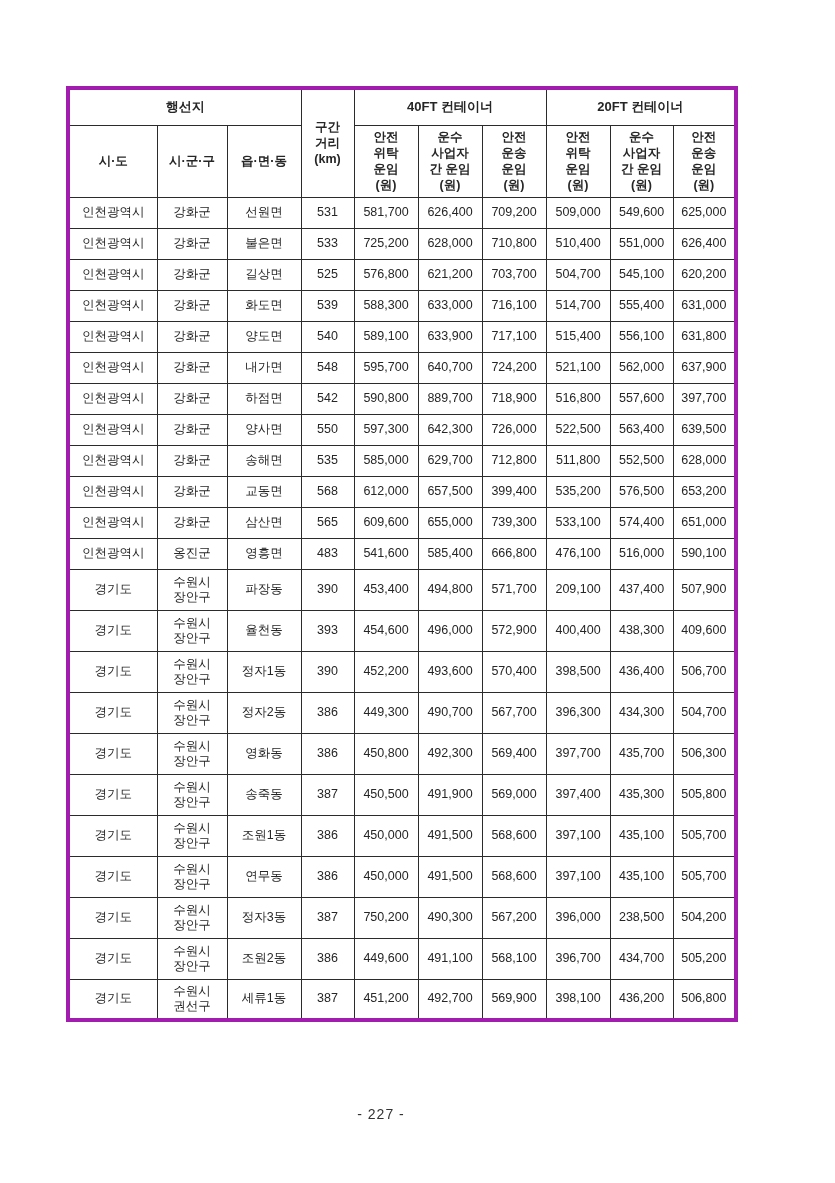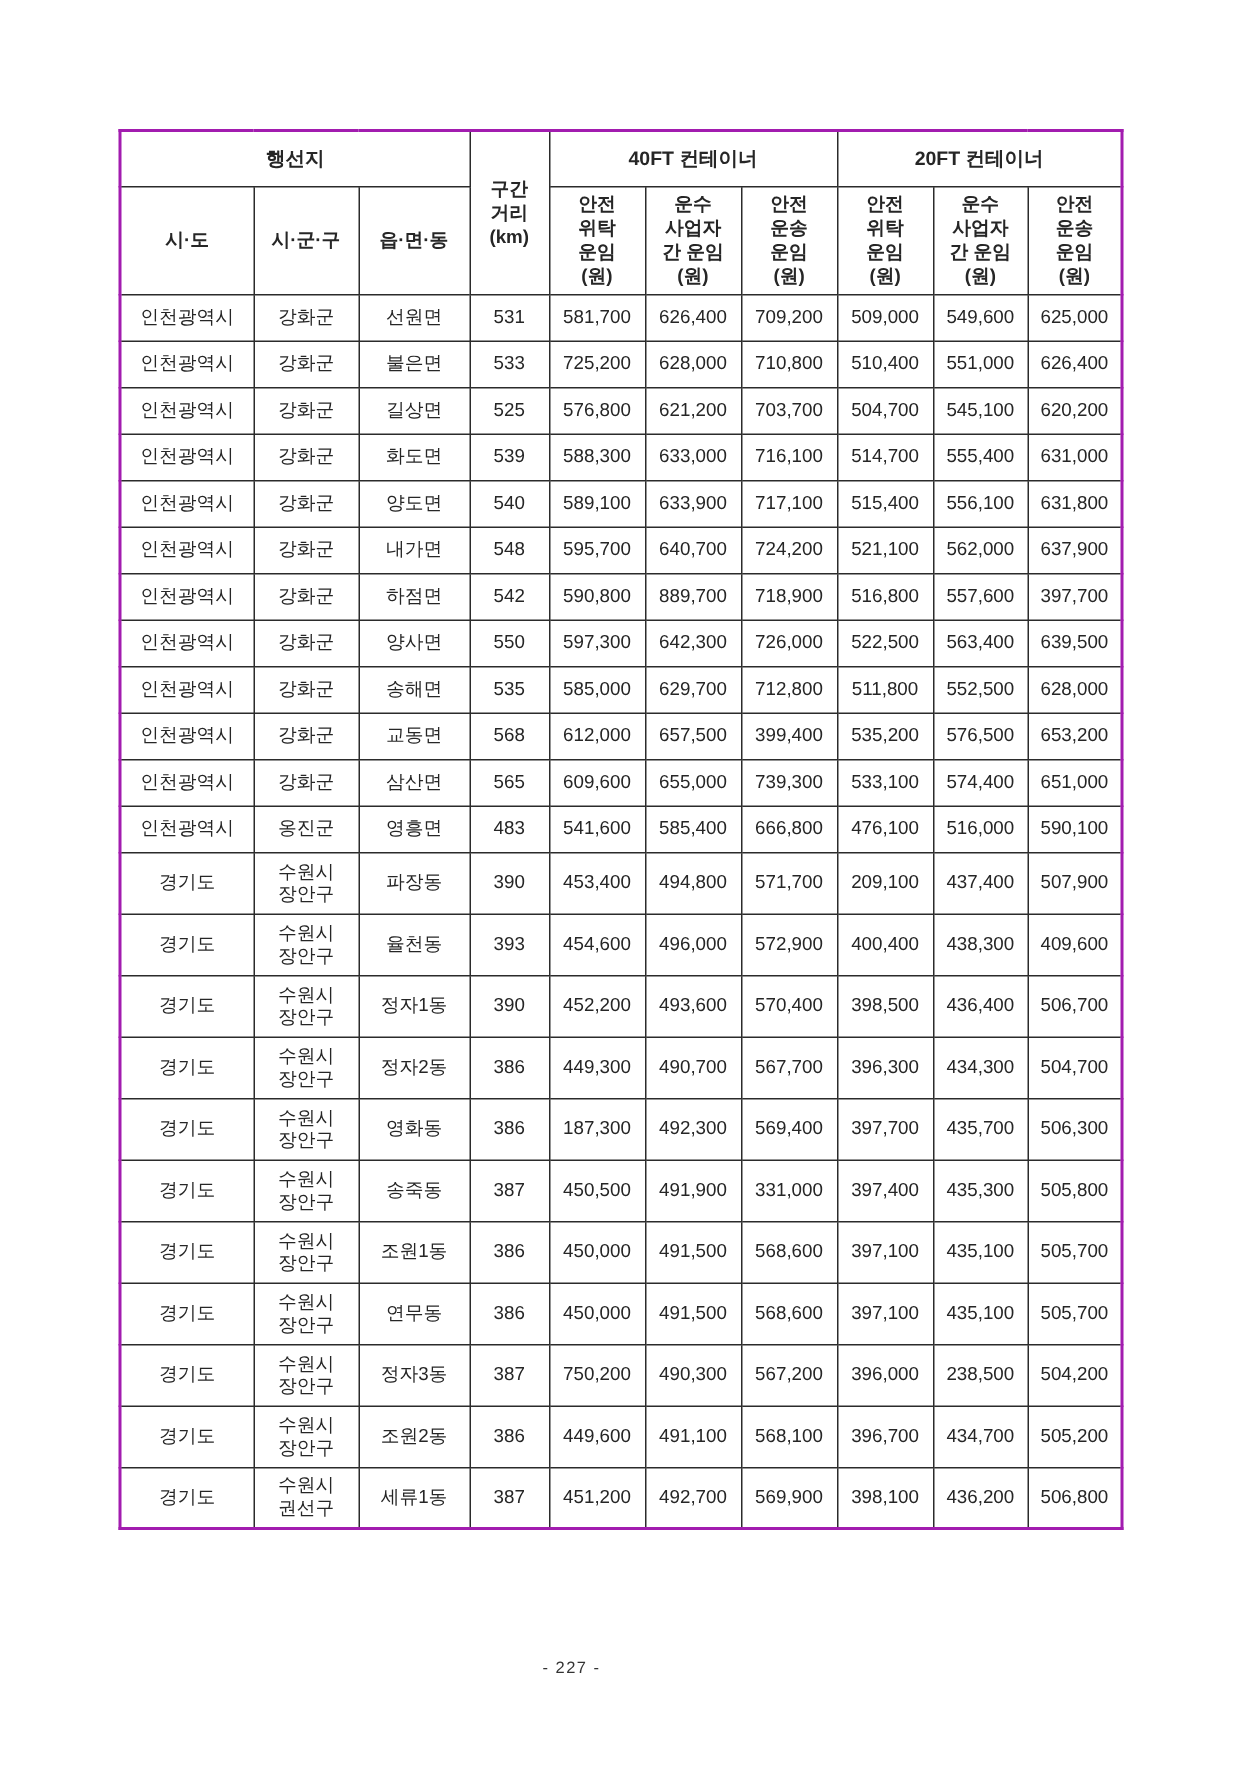--- a/index.html
+++ b/index.html
@@ -18,22 +18,21 @@
     height: 1183px;
     background: #ffffff;
   }
   table.freight-table {
     position: absolute;
     left: 66px;
     top: 86px;
     width: 668px;
     border-collapse: collapse;
     table-layout: fixed;
-    border: 2px solid #a21caf;
-    margin-left: 13px;
+    border: 4px solid #a21caf;
   }
   .freight-table th,
   .freight-table td {
     border: 1px solid #2b2b2b;
     text-align: center;
     vertical-align: middle;
     padding: 0;
     white-space: pre-line;
     overflow: hidden;
   }
@@ -55,21 +54,21 @@
     font-size: 12.5px;
     font-weight: normal;
     line-height: 15px;
   }
   .page-number {
     position: absolute;
     top: 1106px;
     left: 0;
     width: 762px;
     text-align: center;
-    font-size: 11px;
+    font-size: 14px;
     letter-spacing: 1px;
     color: #333333;
   }
 </style>
 </head>
 <body>
 
 <div class="page">
 
   <table class="freight-table">
@@ -320,36 +319,36 @@
           <td>396,300</td>
           <td>434,300</td>
           <td>504,700</td>
         </tr>
         <tr class="tall">
           <td>경기도</td>
           <td>수원시
 장안구</td>
           <td>영화동</td>
           <td>386</td>
-          <td>187,300</td>
+          <td>450,800</td>
           <td>492,300</td>
           <td>569,400</td>
           <td>397,700</td>
           <td>435,700</td>
           <td>506,300</td>
         </tr>
         <tr class="tall">
           <td>경기도</td>
           <td>수원시
 장안구</td>
           <td>송죽동</td>
           <td>387</td>
           <td>450,500</td>
           <td>491,900</td>
-          <td>331,000</td>
+          <td>569,000</td>
           <td>397,400</td>
           <td>435,300</td>
           <td>505,800</td>
         </tr>
         <tr class="tall">
           <td>경기도</td>
           <td>수원시
 장안구</td>
           <td>조원1동</td>
           <td>386</td>

